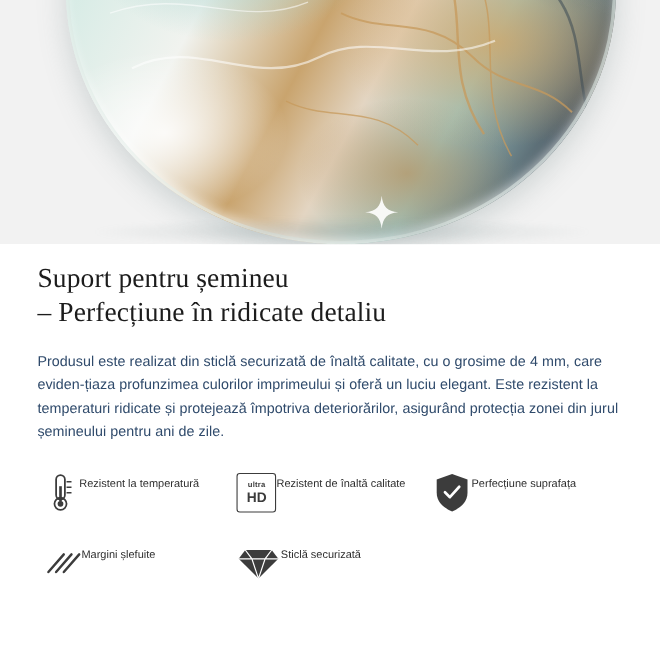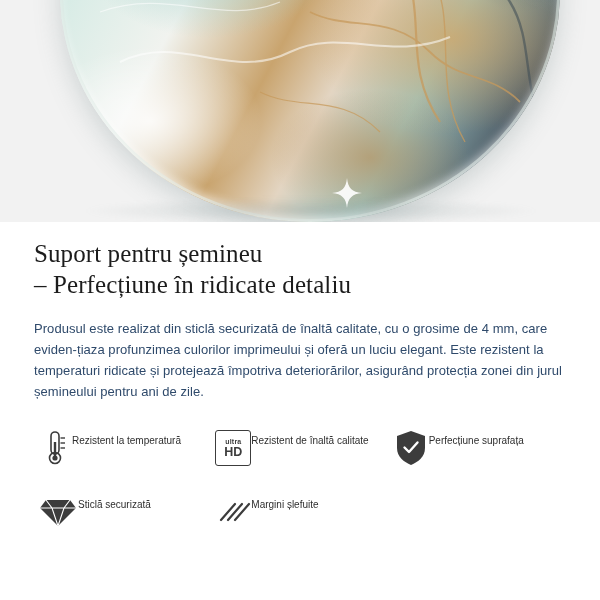--- a/index.html
+++ b/index.html
@@ -250,37 +250,37 @@
           <svg width="36" height="40" viewBox="0 0 36 40">
             <path d="M18 3 L32 8 V20 C32 29, 25 34, 18 37 C11 34, 4 29, 4 20 V8 Z" fill="#3c3c3c"></path>
             <path d="M11.5 19.5 L16 24 L24.5 14.5" fill="none" stroke="#ffffff" stroke-width="2.4" stroke-linecap="round" stroke-linejoin="round"></path>
           </svg>
         </div>
         <div class="feature-label">Perfecțiune suprafața</div>
       </div>
 
       <div class="feature">
         <div class="feature-icon">
-          <svg width="40" height="36" viewBox="0 0 40 36">
-            <path d="M8 6 H32 L38 14 L20 32 L2 14 Z" fill="#3c3c3c"></path>
-            <path d="M2 14 H38 M8 6 L14 14 L20 32 M32 6 L26 14 L20 32 M14 14 H26" fill="none" stroke="#ffffff" stroke-width="1.1"></path>
-          </svg>
-        </div>
-        <div class="feature-label">Sticlă securizată</div>
-      </div>
-
-      <div class="feature">
-        <div class="feature-icon">
           <svg width="36" height="34" viewBox="0 0 36 34">
             <g stroke="#3c3c3c" stroke-width="2.2" stroke-linecap="round">
               <line x1="6" y1="25" x2="20" y2="9"></line>
               <line x1="13" y1="25" x2="27" y2="9"></line>
               <line x1="20" y1="25" x2="34" y2="9"></line>
             </g>
           </svg>
         </div>
         <div class="feature-label">Margini șlefuite</div>
       </div>
 
+      <div class="feature">
+        <div class="feature-icon">
+          <svg width="40" height="36" viewBox="0 0 40 36">
+            <path d="M8 6 H32 L38 14 L20 32 L2 14 Z" fill="#3c3c3c"></path>
+            <path d="M2 14 H38 M8 6 L14 14 L20 32 M32 6 L26 14 L20 32 M14 14 H26" fill="none" stroke="#ffffff" stroke-width="1.1"></path>
+          </svg>
+        </div>
+        <div class="feature-label">Sticlă securizată</div>
+      </div>
+
 
     </div>
   </div>
 </div>
 
 </body></html>

